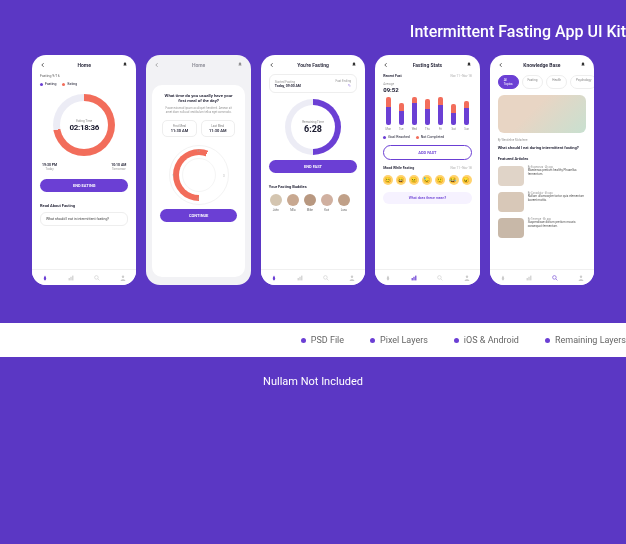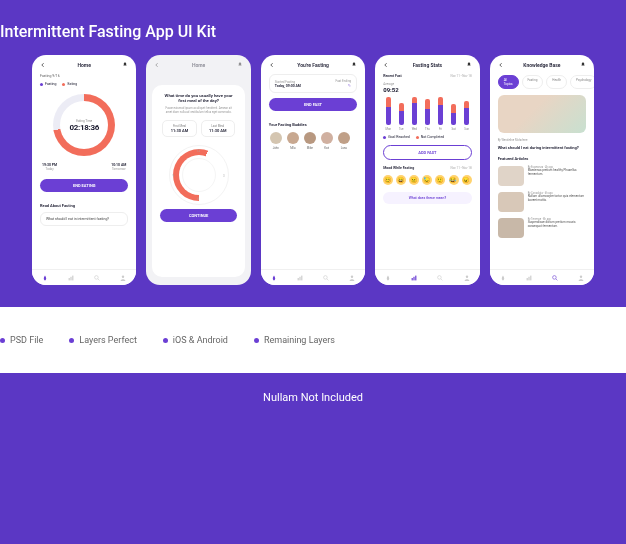--- a/index.html
+++ b/index.html
@@ -5,21 +5,21 @@
   * { margin: 0; padding: 0; box-sizing: border-box; }
   body {
     font-family: -apple-system, BlinkMacSystemFont, "Segoe UI", Roboto, sans-serif;
     background: #5b37c4;
     width: 626px;
     height: 544px;
     overflow: hidden;
     position: relative;
   }
   .header-title {
-    text-align: left;
+    text-align: right;
     color: #fff;
     font-size: 16px;
     font-weight: 500;
     padding: 22px 0 14px;
   }
   .phones {
     display: flex;
     justify-content: space-between;
     gap: 10px;
     padding: 0 32px;
@@ -160,22 +160,22 @@
   
   .bnav {
     position: absolute; bottom: 0; left: 0; right: 0; height: 16px;
     display: flex; justify-content: space-around; align-items: center;
     border-top: 1px solid #f0f0f0; background: #fff;
   }
   .bnav .ni { width: 6px; height: 6px; color: #ccc; }
   .bnav .ni.active { color: #6b3fd4; }
   
   .features {
-    display: flex; justify-content: flex-start; gap: 26px;
-    margin-top: 22px; padding: 28px 0; background: #fff;
+    display: flex; justify-content: flex-end; gap: 26px;
+    margin-top: 38px; padding: 12px 0; background: #fff;
     font-size: 9px; color: #666;
   }
   .feat { display: flex; align-items: center; gap: 5px; }
   .feat .fdot { width: 5px; height: 5px; border-radius: 50%; background: #6b3fd4; }
   .not-included {
     text-align: center; color: #fff; font-size: 11px; padding: 18px 0;
   }
   svg { display: block; }
 </style>
 </head>
@@ -314,20 +314,26 @@
     </div>
     <div class="started-row">
       <div>
           <div style="color:#999;font-size:3px;">Started Fasting</div>
           <div style="font-weight:600;">Today, 09:00 AM</div>
         </div>
       <div style="text-align:right;">
           <div style="color:#999;font-size:3px;">Fast Ending</div>
           <div class="edit">✎</div>
         </div>
+    </div>
+    <div class="ring3">
+      <div class="ring3-inner">
+        <div class="lbl">Remaining Time</div>
+        <div class="time">6:28</div>
+      </div>
     </div>
     <div class="btn-primary">END FAST</div>
     <div class="section-h">Your Fasting Buddies</div>
     <div class="buddies">
       <div class="buddy">
           <div class="av"></div>
           <div class="nm">John</div>
         </div>
       <div class="buddy">
           <div class="av" style="background:#c8a890;"></div>
@@ -575,21 +581,21 @@
 
 </div>
 
 <div class="features">
   <div class="feat">
       <span class="fdot"></span>
       <span>PSD File</span>
     </div>
   <div class="feat">
       <span class="fdot"></span>
-      <span>Layers Perfect</span>
+      <span>Pixel Layers</span>
     </div>
   <div class="feat">
       <span class="fdot"></span>
       <span>iOS &amp; Android</span>
     </div>
   <div class="feat">
       <span class="fdot"></span>
       <span>Remaining Layers</span>
     </div>
 </div>

